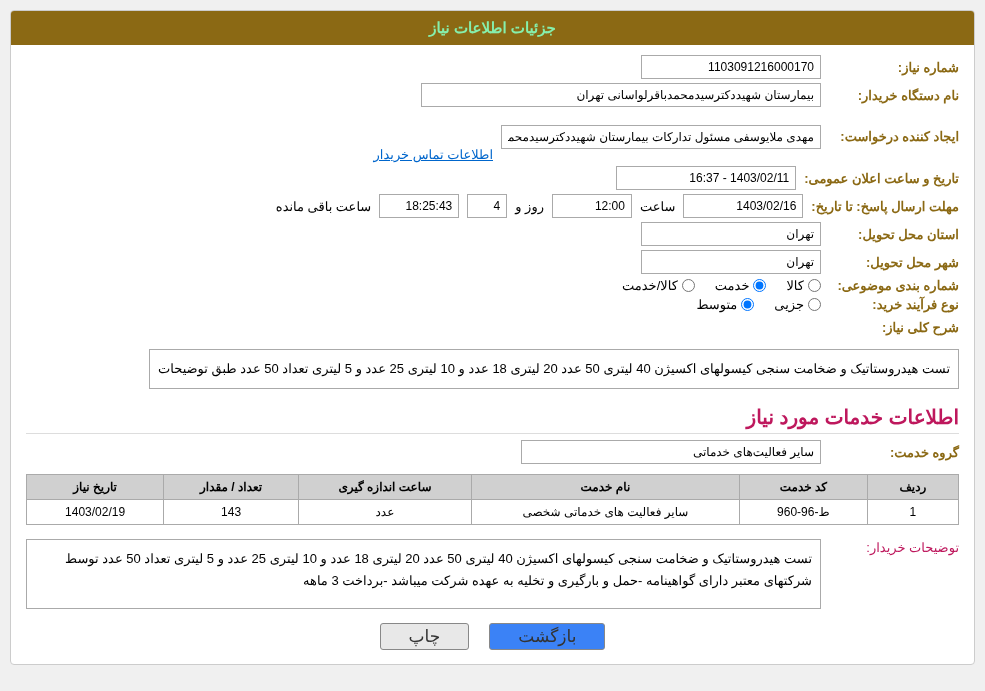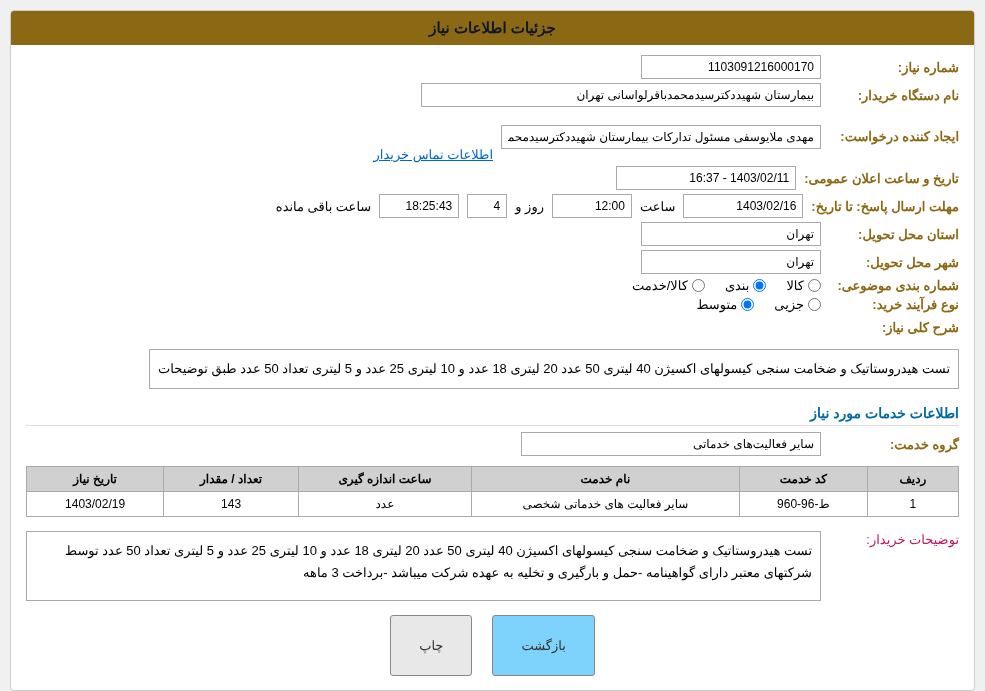--- a/index.html
+++ b/index.html
@@ -16,21 +16,21 @@
       padding: 10px;
     }
     .main-card {
       background: #fff;
       border: 1px solid #ccc;
       border-radius: 4px;
       overflow: hidden;
     }
     .header-bar {
       background: #8B6914;
-      color: #0f172a;
+      color: #86efac;
       text-align: center;
       padding: 8px 12px;
       font-size: 15px;
       font-weight: bold;
     }
     .content {
       padding: 10px 15px;
     }
     .form-row {
       display: flex;
@@ -51,23 +51,23 @@
       padding: 3px 6px;
       height: 24px;
       font-family: Tahoma, Arial, sans-serif;
       font-size: 12px;
       direction: rtl;
     }
     .input-md { width: 180px; }
     .input-sm { width: 120px; }
     .input-xs { width: 80px; }
     .section-title {
-      color: #0369a1;
+      color: #be185d;
       font-weight: bold;
-      font-size: 14px;
+      font-size: 20px;
       margin: 10px 0 6px 0;
       border-bottom: 1px solid #ddd;
       padding-bottom: 4px;
     }
     .radio-group {
       display: flex;
       gap: 20px;
       align-items: center;
     }
     .radio-item {
@@ -140,29 +140,29 @@
       text-align: right;
       padding-top: 5px;
     }
     .btn-row {
       display: flex;
       justify-content: center;
       gap: 20px;
       margin: 10px 0 4px 0;
     }
     .btn {
-      padding: 22px 28px;
-      font-size: 13px;
+      padding: 2px 28px;
+      font-size: 17px;
       font-family: Tahoma, Arial, sans-serif;
       border: 1px solid #888;
       border-radius: 3px;
       cursor: pointer;
     }
     .btn-back {
-      background: #7dd3fc;
+      background: #3b82f6;
       color: #333;
     }
     .btn-print {
       background: #e8e8e8;
       color: #333;
     }
     .compact-form { margin-bottom: 4px; }
   </style>
 </head>
 <body>
@@ -217,21 +217,21 @@
 
       <div class="form-row compact-form">
         <span class="label">شماره بندی موضوعی:</span>
         <div class="radio-group">
           <div class="radio-item">
             <input type="radio" name="cat" style="">
             <span>کالا</span>
           </div>
           <div class="radio-item">
             <input type="radio" name="cat" checked="" style="">
-            <span>بندی</span>
+            <span>خدمت</span>
           </div>
           <div class="radio-item">
             <input type="radio" name="cat" style="">
             <span>کالا/خدمت</span>
           </div>
         </div>
       </div>
 
       <div class="form-row compact-form">
         <span class="label">نوع فرآیند خرید:</span>

